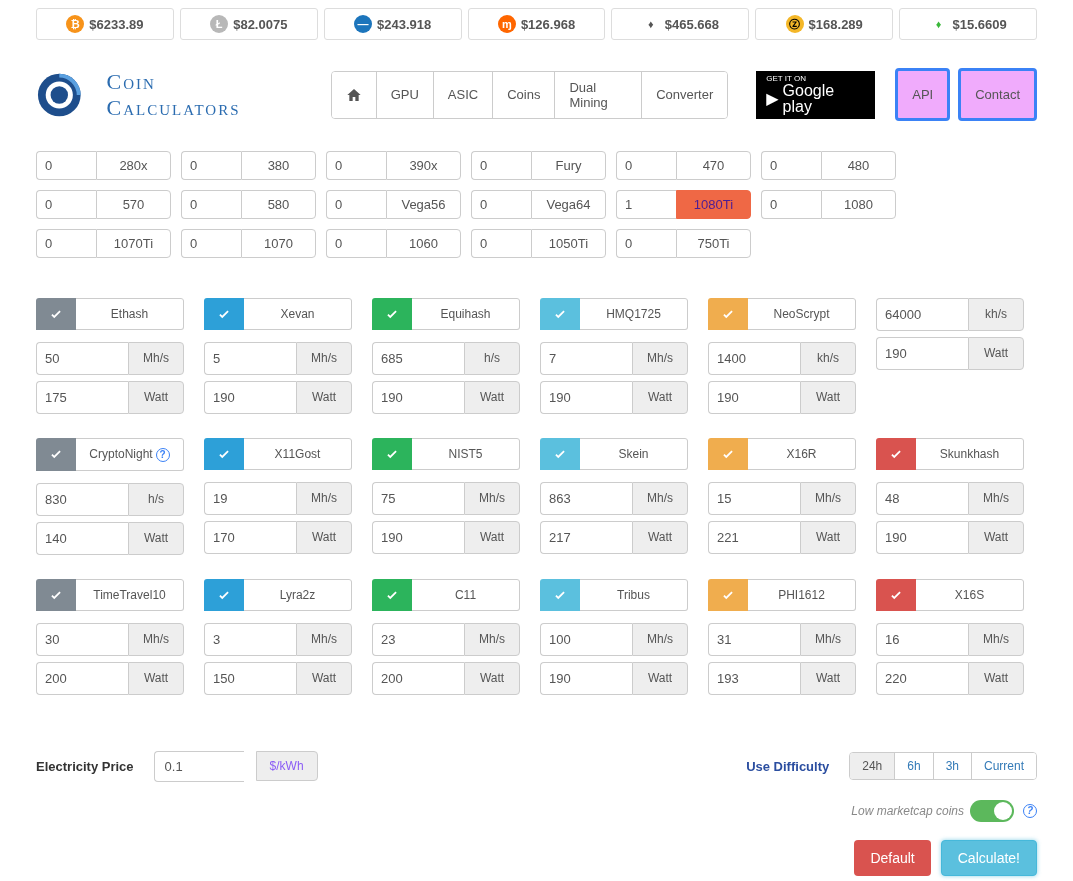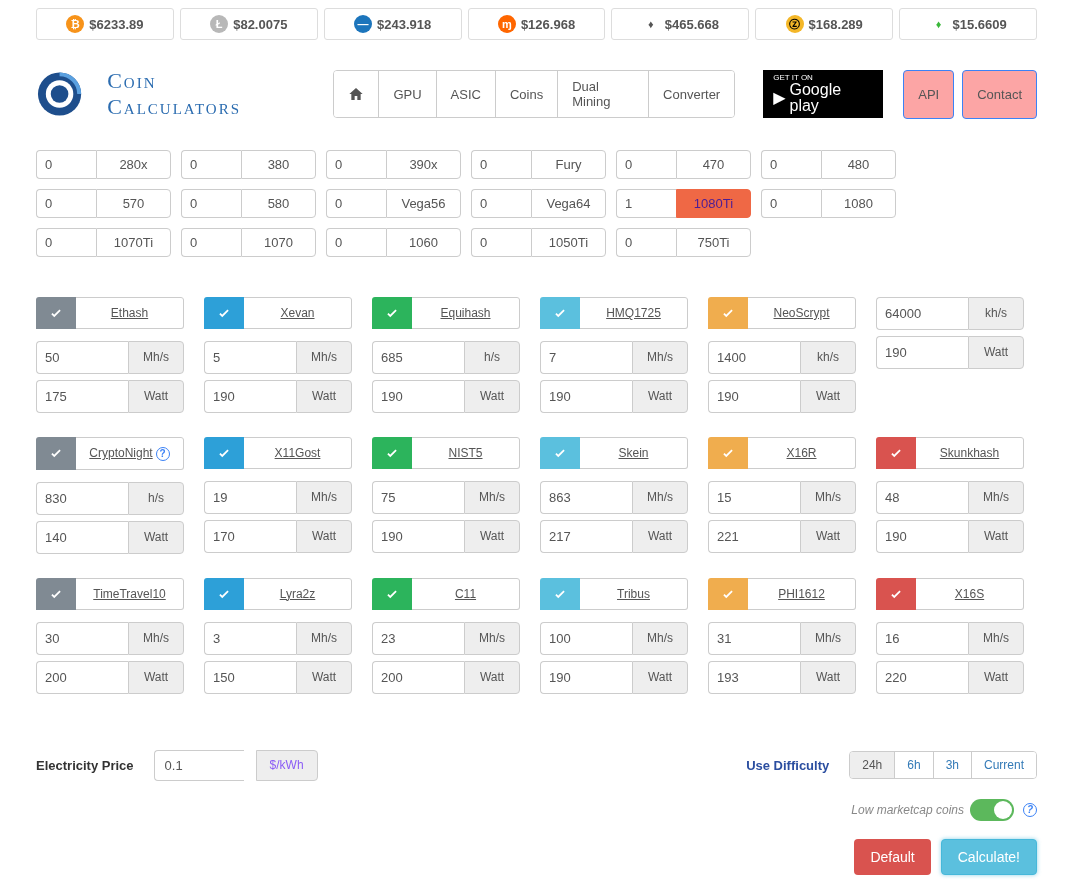--- a/index.html
+++ b/index.html
@@ -10,38 +10,38 @@
 .header-row { display: flex; align-items: center; padding: 20px 36px 30px; gap: 20px; }
 .logo { display: flex; align-items: center; gap: 24px; }
 .logo-mark { width: 48px; height: 48px; }
 .logo-text { font-family: Georgia, serif; font-size: 22px; letter-spacing: 2px; color: #2b6cb0; font-variant: small-caps; }
 .nav-group { display: flex; border: 1px solid #ccc; border-radius: 4px; overflow: hidden; margin-left: 19px; }
 .nav-btn { padding: 8px 14px; border-right: 1px solid #ccc; color: #555; background: #fff; cursor: pointer; font-size: 13px; display: flex; align-items: center; }
 .nav-btn:last-child { border-right: none; }
 .badge-gp { background: #000; color: #fff; border-radius: 0; padding: 4px 10px; margin-left: 8px; display: flex; flex-direction: column; line-height: 1; font-size: 8px; }
 .badge-gp .big { font-size: 16px; font-weight: 400; display: flex; align-items: center; gap: 4px; }
 .right-btns { margin-left: auto; display: flex; gap: 8px; }
-.pill-btn { border: 1px solid #3b82f6; border-radius: 4px; padding: 16px 14px; background: #fca5a5; cursor: pointer; color: #555; font-size: 13px; }
+.pill-btn { border: 3px solid #3b82f6; border-radius: 4px; padding: 16px 14px; background: #f0abfc; cursor: pointer; color: #555; font-size: 13px; }
 .gpu-grid { display: flex; flex-wrap: wrap; gap: 10px; padding: 0 36px 20px; }
 .gpu-item { display: flex; width: 135px; }
 .gpu-qty { width: 60px; border: 1px solid #ccc; border-right: none; border-radius: 4px 0 0 4px; padding: 6px 8px; font-size: 13px; color: #555; }
 .gpu-label { flex: 1; border: 1px solid #ccc; border-radius: 0 4px 4px 0; padding: 6px 4px; background: #fff; text-align: center; font-size: 13px; color: #555; }
 .gpu-label.active { background: #ef6845; color: #4c1d95; border-color: #ef6845; }
 .algo-grid { display: flex; flex-wrap: wrap; gap: 18px 20px; padding: 20px 36px; }
 .algo-card { width: 148px; }
-.algo-head { display: flex; border-radius: 3px 3px 0 0; overflow: hidden; margin-bottom: 12px; text-decoration: underline; }
+.algo-head { display: flex; border-radius: 3px 3px 0 0; overflow: hidden; margin-bottom: 12px; }
 .algo-check { width: 40px; display: flex; align-items: center; justify-content: center; color: #fff; }
 .algo-name { flex: 1; border: 1px solid #ccc; border-left: none; padding: 8px 4px; text-align: center; font-size: 12px; color: #555; background: #fff; border-radius: 0 3px 3px 0; position: relative; }
 .algo-input-row { display: flex; margin-bottom: 6px; }
 .algo-input { flex: 1; border: 1px solid #ccc; border-right: none; border-radius: 4px 0 0 4px; padding: 8px; font-size: 13px; color: #555; width: 60px; }
 .algo-unit { width: 56px; border: 1px solid #ccc; border-radius: 0 4px 4px 0; background: #eee; padding: 8px 4px; text-align: center; font-size: 12px; color: #555; }
 .q-icon { display: inline-flex; width: 14px; height: 14px; border: 1.5px solid #3b82f6; border-radius: 50%; color: #3b82f6; font-size: 10px; font-weight: bold; align-items: center; justify-content: center; margin-left: 3px; }
 .bottom-row { display: flex; align-items: center; padding: 30px 36px 10px; gap: 20px; }
 .elec-label { font-weight: bold; color: #333; }
-.elec-input-wrap { display: flex; }
+.elec-input-wrap { display: flex; align-items: center; }
 .elec-input { border: 1px solid #ccc; border-right: none; border-radius: 4px 0 0 4px; padding: 7px 10px; width: 90px; font-size: 13px; color: #555; }
 .elec-unit { border: 1px solid #ccc; border-radius: 0 4px 4px 0; background: #eee; padding: 7px 13px; font-size: 12px; color: #8b5cf6; margin-left: 12px; }
 .diff-label { font-weight: bold; color: #2b4ea0; margin-left: auto; }
 .diff-group { display: flex; border: 1px solid #ccc; border-radius: 4px; overflow: hidden; }
 .diff-btn { padding: 6px 12px; border-right: 1px solid #ccc; background: #fff; color: #337ab7; font-size: 12px; cursor: pointer; }
 .diff-btn:last-child { border-right: none; }
 .diff-btn.active { background: #eee; color: #555; }
 .toggle-row { display: flex; justify-content: flex-end; padding: 8px 36px; align-items: center; gap: 6px; font-size: 12px; color: #888; font-style: italic; }
 .toggle { width: 44px; height: 22px; background: #5cb85c; border-radius: 12px; position: relative; }
 .toggle::after { content: ""; position: absolute; right: 2px; top: 2px; width: 18px; height: 18px; background: #fff; border-radius: 50%; }

